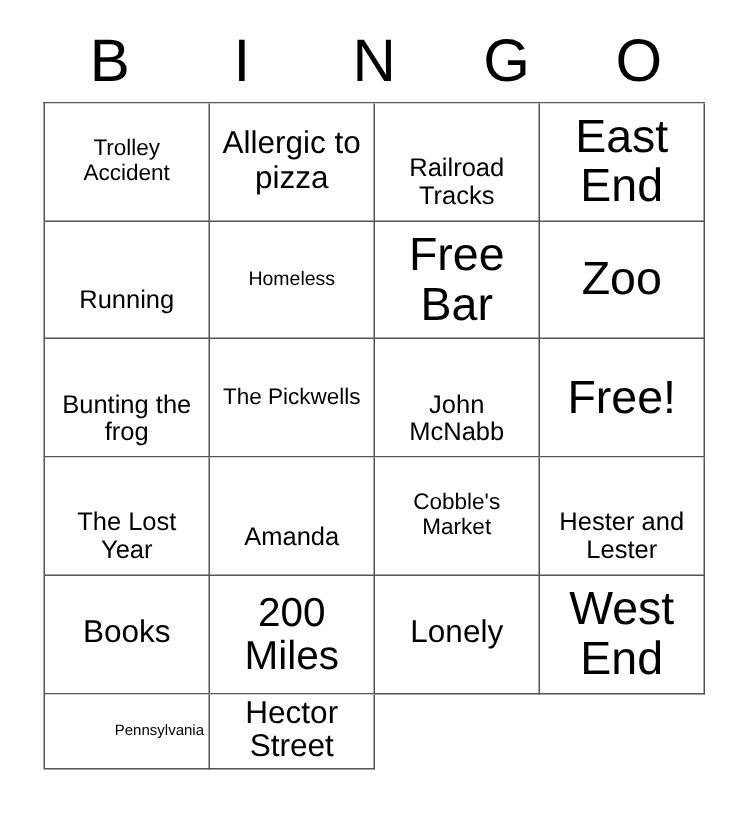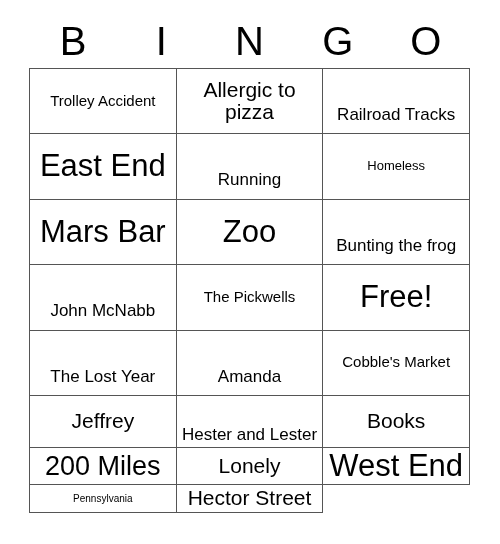--- a/index.html
+++ b/index.html
@@ -47,21 +47,21 @@
   }
 
   
   .bingo-grid {
     position: absolute;
     left: 29px;
     top: 68px;
     width: 441px;
     height: 445px;
     display: grid;
-    grid-template-columns: repeat(3, 1fr);
+    grid-template-columns: repeat(4, 1fr);
     grid-template-rows: repeat(5, 1fr);
     border-top: 1px solid #555555;
     border-left: 1px solid #555555;
     box-sizing: border-box;
     background: #ffffff;
   }
   .bingo-cell {
     border-right: 1px solid #555555;
     border-bottom: 1px solid #555555;
     box-sizing: border-box;
@@ -76,21 +76,21 @@
   .cell-text {
     display: block;
     width: 100%;
     line-height: 1.07;
     word-wrap: break-word;
     font-family: "Liberation Sans", sans-serif;
     color: #000000;
   }
 
   
-  .sz-xxs .cell-text { font-size: 10px;  line-height: 1.15; }
+  .sz-xxs .cell-text { font-size: 10px;  line-height: 1.15; text-align: right; }
   .sz-xs  .cell-text { font-size: 13px;  line-height: 1.12; }
   .sz-s   .cell-text { font-size: 15px;  line-height: 1.12; }
   .sz-m   .cell-text { font-size: 17px;  line-height: 1.10; margin-top: 28px; }
   .sz-l   .cell-text { font-size: 21px;  line-height: 1.08; }
   .sz-xl  .cell-text { font-size: 27px;  line-height: 1.06; }
   .sz-xxl .cell-text { font-size: 31px;  line-height: 1.05; }
 </style>
 </head>
 <body>
 
@@ -127,48 +127,45 @@
       <div class="bingo-cell sz-xxl">
         <span class="cell-text">East End</span>
       </div>
       <div class="bingo-cell sz-m">
         <span class="cell-text">Running</span>
       </div>
       <div class="bingo-cell sz-xs">
         <span class="cell-text">Homeless</span>
       </div>
       <div class="bingo-cell sz-xxl">
-        <span class="cell-text">Mars Bar</span>
+        <span class="cell-text">Free Bar</span>
       </div>
       <div class="bingo-cell sz-xxl">
         <span class="cell-text">Zoo</span>
       </div>
       <div class="bingo-cell sz-m">
         <span class="cell-text">Bunting the frog</span>
       </div>
+      <div class="bingo-cell sz-s">
+        <span class="cell-text">The Pickwells</span>
+      </div>
       <div class="bingo-cell sz-m">
         <span class="cell-text">John McNabb</span>
-      </div>
-      <div class="bingo-cell sz-s">
-        <span class="cell-text">The Pickwells</span>
       </div>
       <div class="bingo-cell sz-xxl">
         <span class="cell-text">Free!</span>
       </div>
       <div class="bingo-cell sz-m">
         <span class="cell-text">The Lost Year</span>
       </div>
       <div class="bingo-cell sz-m">
         <span class="cell-text">Amanda</span>
       </div>
       <div class="bingo-cell sz-s">
         <span class="cell-text">Cobble's Market</span>
-      </div>
-      <div class="bingo-cell sz-l">
-        <span class="cell-text">Jeffrey</span>
       </div>
       <div class="bingo-cell sz-m">
         <span class="cell-text">Hester and Lester</span>
       </div>
       <div class="bingo-cell sz-l">
         <span class="cell-text">Books</span>
       </div>
       <div class="bingo-cell sz-xl">
         <span class="cell-text">200 Miles</span>
       </div>

